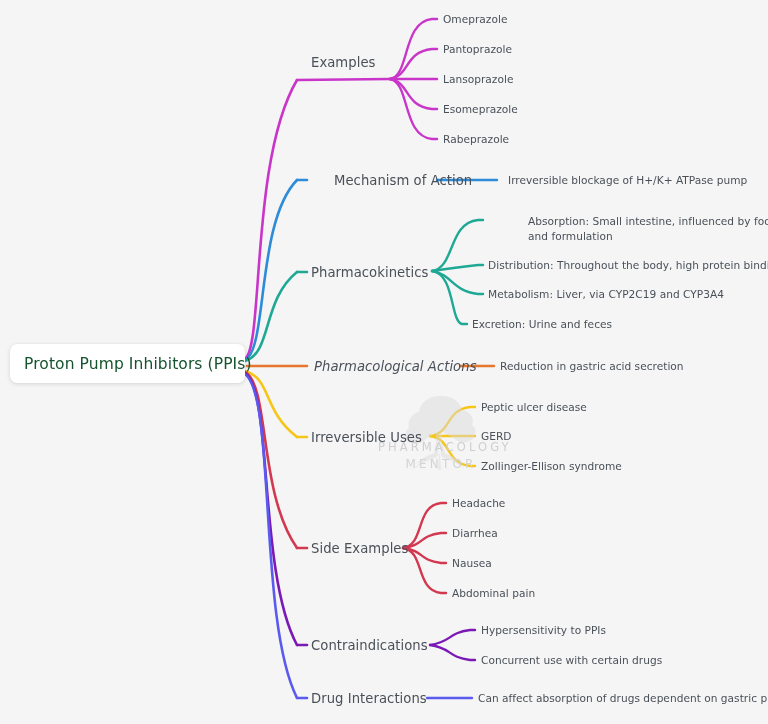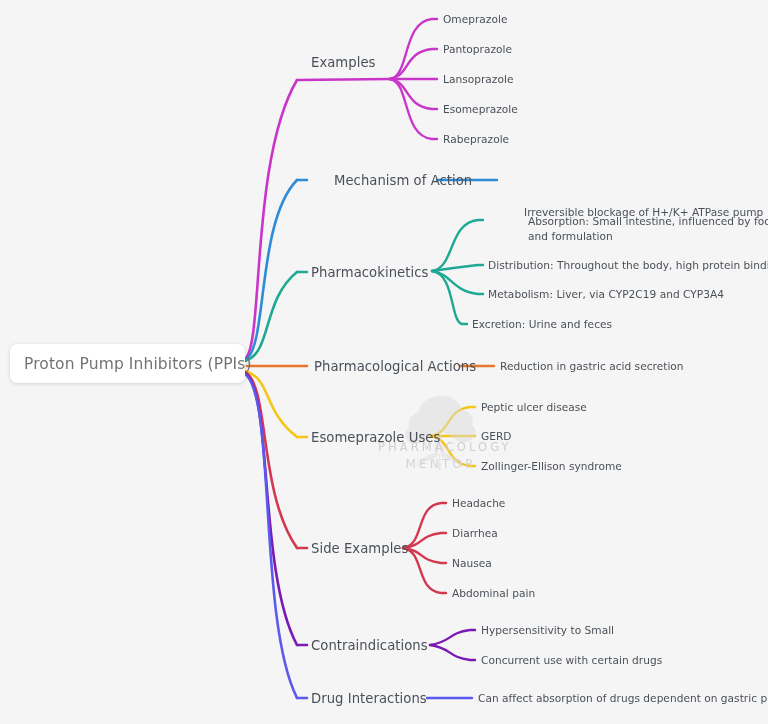--- a/index.html
+++ b/index.html
@@ -34,21 +34,21 @@
     height: 39px;
     background: #ffffff;
     border-radius: 7px;
     box-shadow: 0 1px 4px rgba(0,0,0,0.13), 0 0 1px rgba(0,0,0,0.08);
     display: flex;
     align-items: center;
     z-index: 5;
   }
   .root-label {
     font-size: 15.5px;
-    color: #737373;
+    color: #14532d;
     padding-left: 14px;
     letter-spacing: 0.1px;
     white-space: nowrap;
   }
   .node-label {
     position: absolute;
     color: #4a5058;
     white-space: nowrap;
     z-index: 4;
   }
@@ -182,46 +182,46 @@
 <div class="wm-text1">PHARMACOLOGY</div>
 <div class="wm-text2">MENTOR</div>
 
 <div class="root-box">
   <span class="root-label">Proton Pump Inhibitors (PPIs)</span>
 </div>
 
 <div class="node-label main-label" style="left:311px; top:62px;">Examples</div>
 <div class="node-label main-label" style="left:314px; top:180px;margin-left:20px;">Mechanism of Action</div>
 <div class="node-label main-label" style="left:311px; top:272px;">Pharmacokinetics</div>
-<div class="node-label main-label" style="left:314px; top:366px;">Pharmacological Actions</div>
-<div class="node-label main-label" style="left:311px; top:437px;">Esomeprazole Uses</div>
+<div class="node-label main-label" style="left:314px; top:366px;font-style:italic;">Pharmacological Actions</div>
+<div class="node-label main-label" style="left:311px; top:437px;">Irreversible Uses</div>
 <div class="node-label main-label" style="left:311px; top:548px;">Side Examples</div>
 <div class="node-label main-label" style="left:311px; top:645px;">Contraindications</div>
 <div class="node-label main-label" style="left:311px; top:698px;">Drug Interactions</div>
 
 <div class="node-label leaf-label" style="left:443px; top:19px;">Omeprazole</div>
 <div class="node-label leaf-label" style="left:443px; top:49px;">Pantoprazole</div>
 <div class="node-label leaf-label" style="left:443px; top:79px;">Lansoprazole</div>
 <div class="node-label leaf-label" style="left:443px; top:109px;">Esomeprazole</div>
 <div class="node-label leaf-label" style="left:443px; top:139px;">Rabeprazole</div>
 
-<div class="node-label leaf-label" style="left:524px; top:180px;margin-top:32px;">Irreversible blockage of H+/K+ ATPase pump</div>
+<div class="node-label leaf-label" style="left:508px; top:180px;">Irreversible blockage of H+/K+ ATPase pump</div>
 
 <div class="node-label leaf-label wrap" style="left:488px; top:229px;">Absorption: Small intestine, influenced by food and formulation</div>
 <div class="node-label leaf-label" style="left:488px; top:265px;">Distribution: Throughout the body, high protein binding</div>
 <div class="node-label leaf-label" style="left:488px; top:294px;">Metabolism: Liver, via CYP2C19 and CYP3A4</div>
 <div class="node-label leaf-label" style="left:472px; top:324px;">Excretion: Urine and feces</div>
 
 <div class="node-label leaf-label" style="left:500px; top:366px;">Reduction in gastric acid secretion</div>
 
 <div class="node-label leaf-label" style="left:481px; top:407px;">Peptic ulcer disease</div>
 <div class="node-label leaf-label" style="left:481px; top:436px;">GERD</div>
 <div class="node-label leaf-label" style="left:481px; top:466px;">Zollinger-Ellison syndrome</div>
 
 <div class="node-label leaf-label" style="left:452px; top:503px;">Headache</div>
 <div class="node-label leaf-label" style="left:452px; top:533px;">Diarrhea</div>
 <div class="node-label leaf-label" style="left:452px; top:563px;">Nausea</div>
 <div class="node-label leaf-label" style="left:452px; top:593px;">Abdominal pain</div>
 
-<div class="node-label leaf-label" style="left:481px; top:630px;">Hypersensitivity to Small</div>
+<div class="node-label leaf-label" style="left:481px; top:630px;">Hypersensitivity to PPIs</div>
 <div class="node-label leaf-label" style="left:481px; top:660px;">Concurrent use with certain drugs</div>
 
 <div class="node-label leaf-label" style="left:478px; top:698px;">Can affect absorption of drugs dependent on gastric pH</div>
 
 </body></html>

